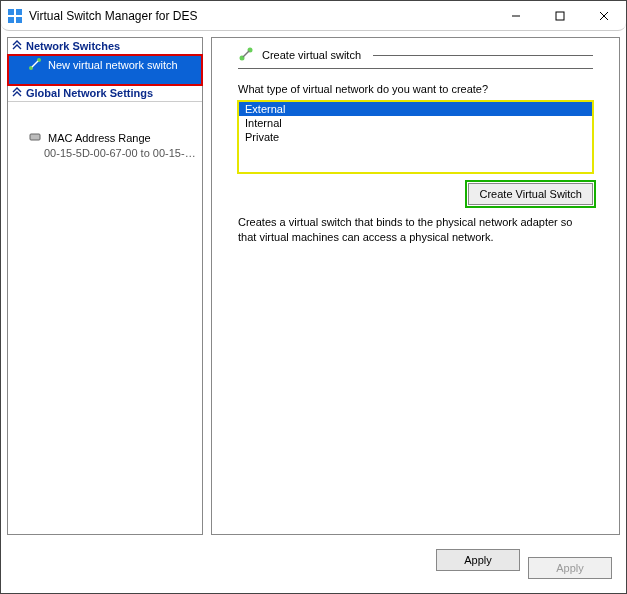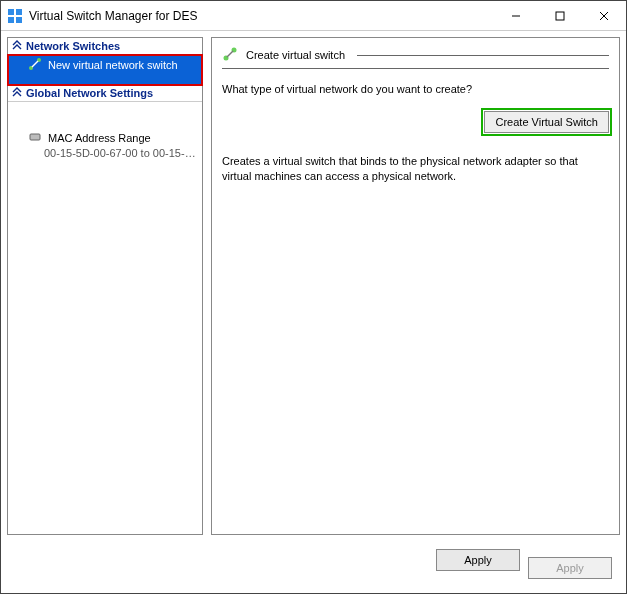--- a/index.html
+++ b/index.html
@@ -5,38 +5,38 @@
   * { box-sizing: border-box; margin: 0; padding: 0; font-family: "Segoe UI", Tahoma, sans-serif; font-size: 11px; }
   body { background: #fff; }
   .window {
     width: 627px; height: 594px;
     border: 1px solid #444; position: relative;
     display: flex; flex-direction: column;
     background: #fff;
   }
   .titlebar {
     height: 30px; display: flex; align-items: center;
-    padding: 0 0 0 6px; border-bottom: 1px solid #ccc;
+    padding: 0 0 0 6px; border-bottom: 1px solid #ccc; border-radius: 8px;
   }
   .app-icon { width: 16px; height: 16px; margin-right: 6px; display: inline-block; }
   .app-icon svg { width:16px; height:16px; }
   .title-text { color: #000; font-size: 12px; flex: 1; }
   .win-ctrls { display: flex; }
   .win-ctrl { width: 44px; height: 28px; display:flex; align-items:center; justify-content:center; color:#000; }
   .win-ctrl svg { stroke:#000; }
 
   .body-area { flex: 1; display: flex; gap: 6px; padding: 6px; flex-direction: column; }
   .panes { display: flex; flex: 1; gap: 8px;}
   .left-pane {
     width: 196px; border: 1px solid #888; background: #fff;
     display: flex; flex-direction: column; padding: 0;
   }
   .right-pane {
     flex: 1; border: 1px solid #888; background: #fff;
-    padding: 8px 10px; display:flex; flex-direction:column;
+    padding: 8px 26px; display:flex; flex-direction:column;
   }
 
   .tree-section-hdr {
     display: flex; align-items: center; gap: 4px;
     padding: 2px 4px; color: #0a2a8a; font-weight: bold;
     border-bottom: 1px solid #ccc;
   }
   .tree-section-hdr .chev { color:#0a2a8a; }
   .tree-item {
     display: flex; align-items: center; gap: 6px;
@@ -65,21 +65,21 @@
   }
   .type-item { padding: 1px 6px; cursor:pointer;}
   .type-item.selected { background:#0b62d6; color:#fff; }
 
   .create-row { display:flex; justify-content:flex-end; margin-top:10px;}
   .create-btn {
     border:1px solid #888; padding:4px 10px; background:#eee; cursor:pointer;
     outline: 2px solid #15b000; outline-offset: 1px;
   }
 
-  .desc { margin-top:21px; color:#000; line-height:1.35; }
+  .desc { margin-top:10px; color:#000; line-height:1.35; }
 
   .footer {
     display:flex; justify-content:flex-end; gap:8px;
     padding: 8px 8px;
   }
   .btn {
     width: 84px; height: 22px; border:1px solid #888; background:#e8e8e8;
     display:flex; align-items:center; justify-content:center; cursor:pointer;
   }
   .btn.primary { border:1.5px solid #0a61c9; background:#fff; }
@@ -168,20 +168,25 @@
                 <line x1="5" y1="11" x2="11" y2="5" stroke="#777" stroke-width="1.5"></line>
               </svg>
           </span>
           <span>Create virtual switch</span>
           <span class="right-title-rule"></span>
         </div>
         <div class="right-title-under"></div>
 
         <div class="prompt">What type of virtual network do you want to create?</div>
 
+        <div class="type-list">
+          <div class="type-item selected">External</div>
+          <div class="type-item">Internal</div>
+          <div class="type-item">Private</div>
+        </div>
 
         <div class="create-row">
           <div class="create-btn">Create Virtual Switch</div>
         </div>
 
         <div class="desc">Creates a virtual switch that binds to the physical network adapter so that virtual machines can access a physical network.</div>
       </div>
 
     </div>
 

